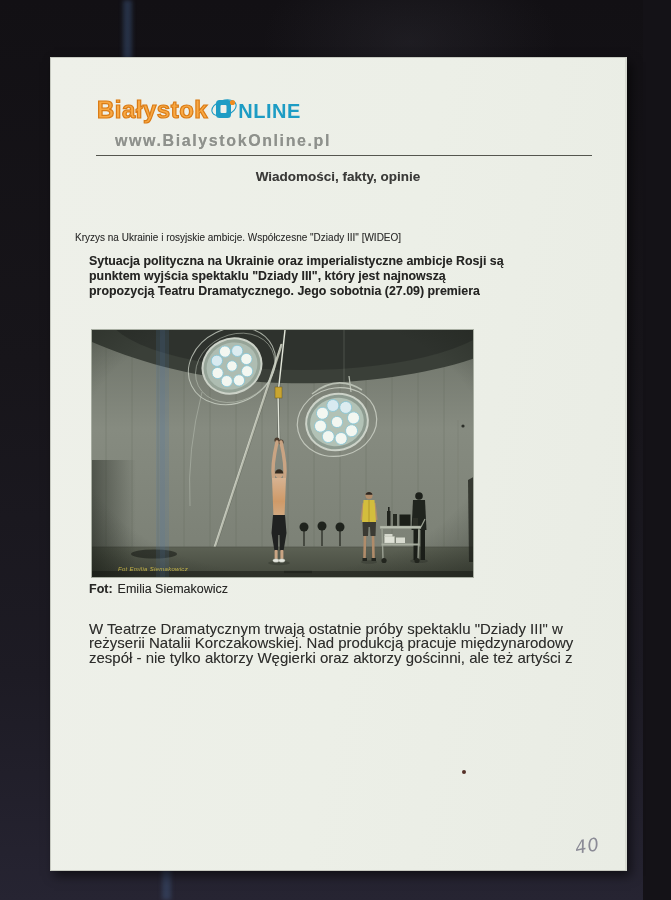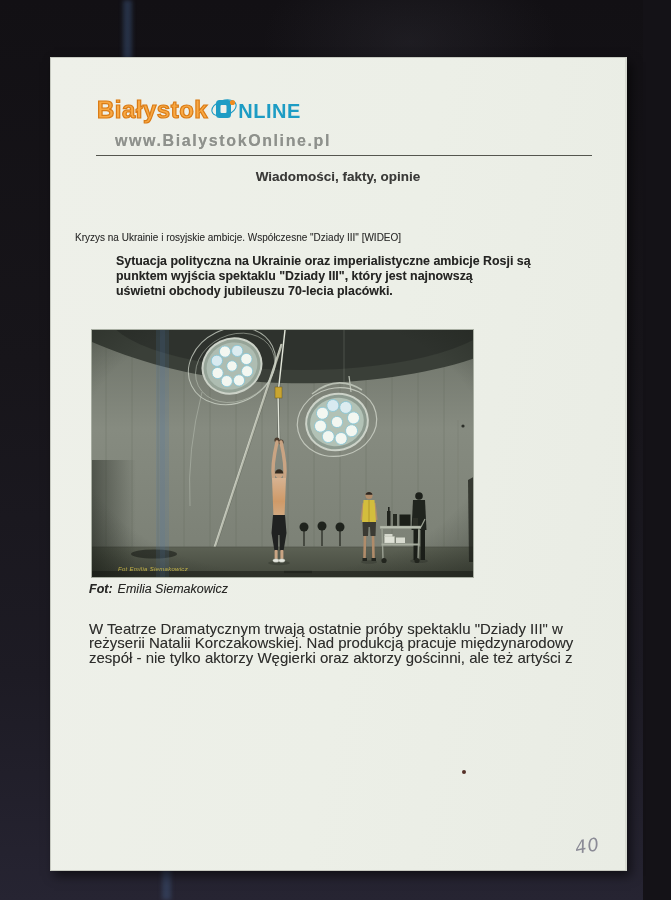--- a/index.html
+++ b/index.html
@@ -39,35 +39,35 @@
     color:#8e918c; font-weight:600;
   }
   .rule { position:absolute; left:45px; top:97px; width:496px; border:none; border-top:1.5px solid #55564f; }
   .section-header {
     position:absolute; left:0; top:111px; width:100%; text-align:center;
     font-size:13.5px; font-weight:700; color:#3a3a38;
   }
 
   
   .title { position:absolute; left:24px; top:168px; font-size:10px; color:#2f2f2e; white-space:nowrap;margin-top:6px; }
-  .lead  { position:absolute; left:38px; top:196px; font-size:12.4px; font-weight:700; line-height:15.2px; color:#252523;margin-left:27px; }
+  .lead  { position:absolute; left:38px; top:196px; font-size:12.4px; font-weight:700; line-height:15.2px; color:#252523; }
   .lead div, .body-par div { white-space:nowrap; }
   .body-par { position:absolute; left:38px; top:564px; font-size:15px; line-height:14.3px; color:#2e2e2c; }
 
   .photo {
     position:absolute; left:40px; top:271px; width:383px; height:249px;
     border:1px solid #a8aea2; background:#7e8378; overflow:hidden;
   }
   .photo svg { display:block; }
   .watermark {
     position:absolute; left:26px; bottom:5px; font-size:6px; letter-spacing:.3px;
     color:rgba(216,196,74,.85); text-shadow:none; font-style:italic;
   }
 
-  .caption { position:absolute; left:38px; top:524px; font-size:12.5px; font-style:italic; color:#272725;text-align:right; }
+  .caption { position:absolute; left:38px; top:524px; font-size:12.5px; color:#272725;text-align:right; }
   .caption-label { font-weight:700; margin-right:5px; }
 
   .speck { position:absolute; left:411px; top:712px; width:4px; height:4px; border-radius:50%; background:#553028; }
   .pagenum {
     position:absolute; left:524px; top:777px; font-size:18px; color:#8b8b96;
     font-style:italic; transform:rotate(-10deg); font-family:"DejaVu Sans",sans-serif;
     text-shadow:none; letter-spacing:1px;
   }
 </style>
 </head>
@@ -92,21 +92,21 @@
     </div>
     <div class="website">www.BialystokOnline.pl</div>
     <hr class="rule">
     <div class="section-header">Wiadomości, fakty, opinie</div>
 
     <div class="title">Kryzys na Ukrainie i rosyjskie ambicje. Współczesne "Dziady III" [WIDEO]</div>
 
     <div class="lead">
       <div>Sytuacja polityczna na Ukrainie oraz imperialistyczne ambicje Rosji są</div>
       <div>punktem wyjścia spektaklu "Dziady III", który jest najnowszą</div>
-      <div>uświetni obchody jubileuszu 70-lecia placówki.</div>
+      <div>propozycją Teatru Dramatycznego. Jego sobotnia (27.09) premiera</div>
     </div>
 
     <div class="photo">
       <svg width="383" height="249" viewBox="0 0 383 249">
         <defs>
           <linearGradient id="wall" x1="0" y1="0" x2="0" y2="1">
             <stop offset="0" stop-color="#6d7268"></stop>
               <stop offset=".45" stop-color="#868b80"></stop>
               <stop offset="1" stop-color="#7c8176"></stop>
           </linearGradient>

